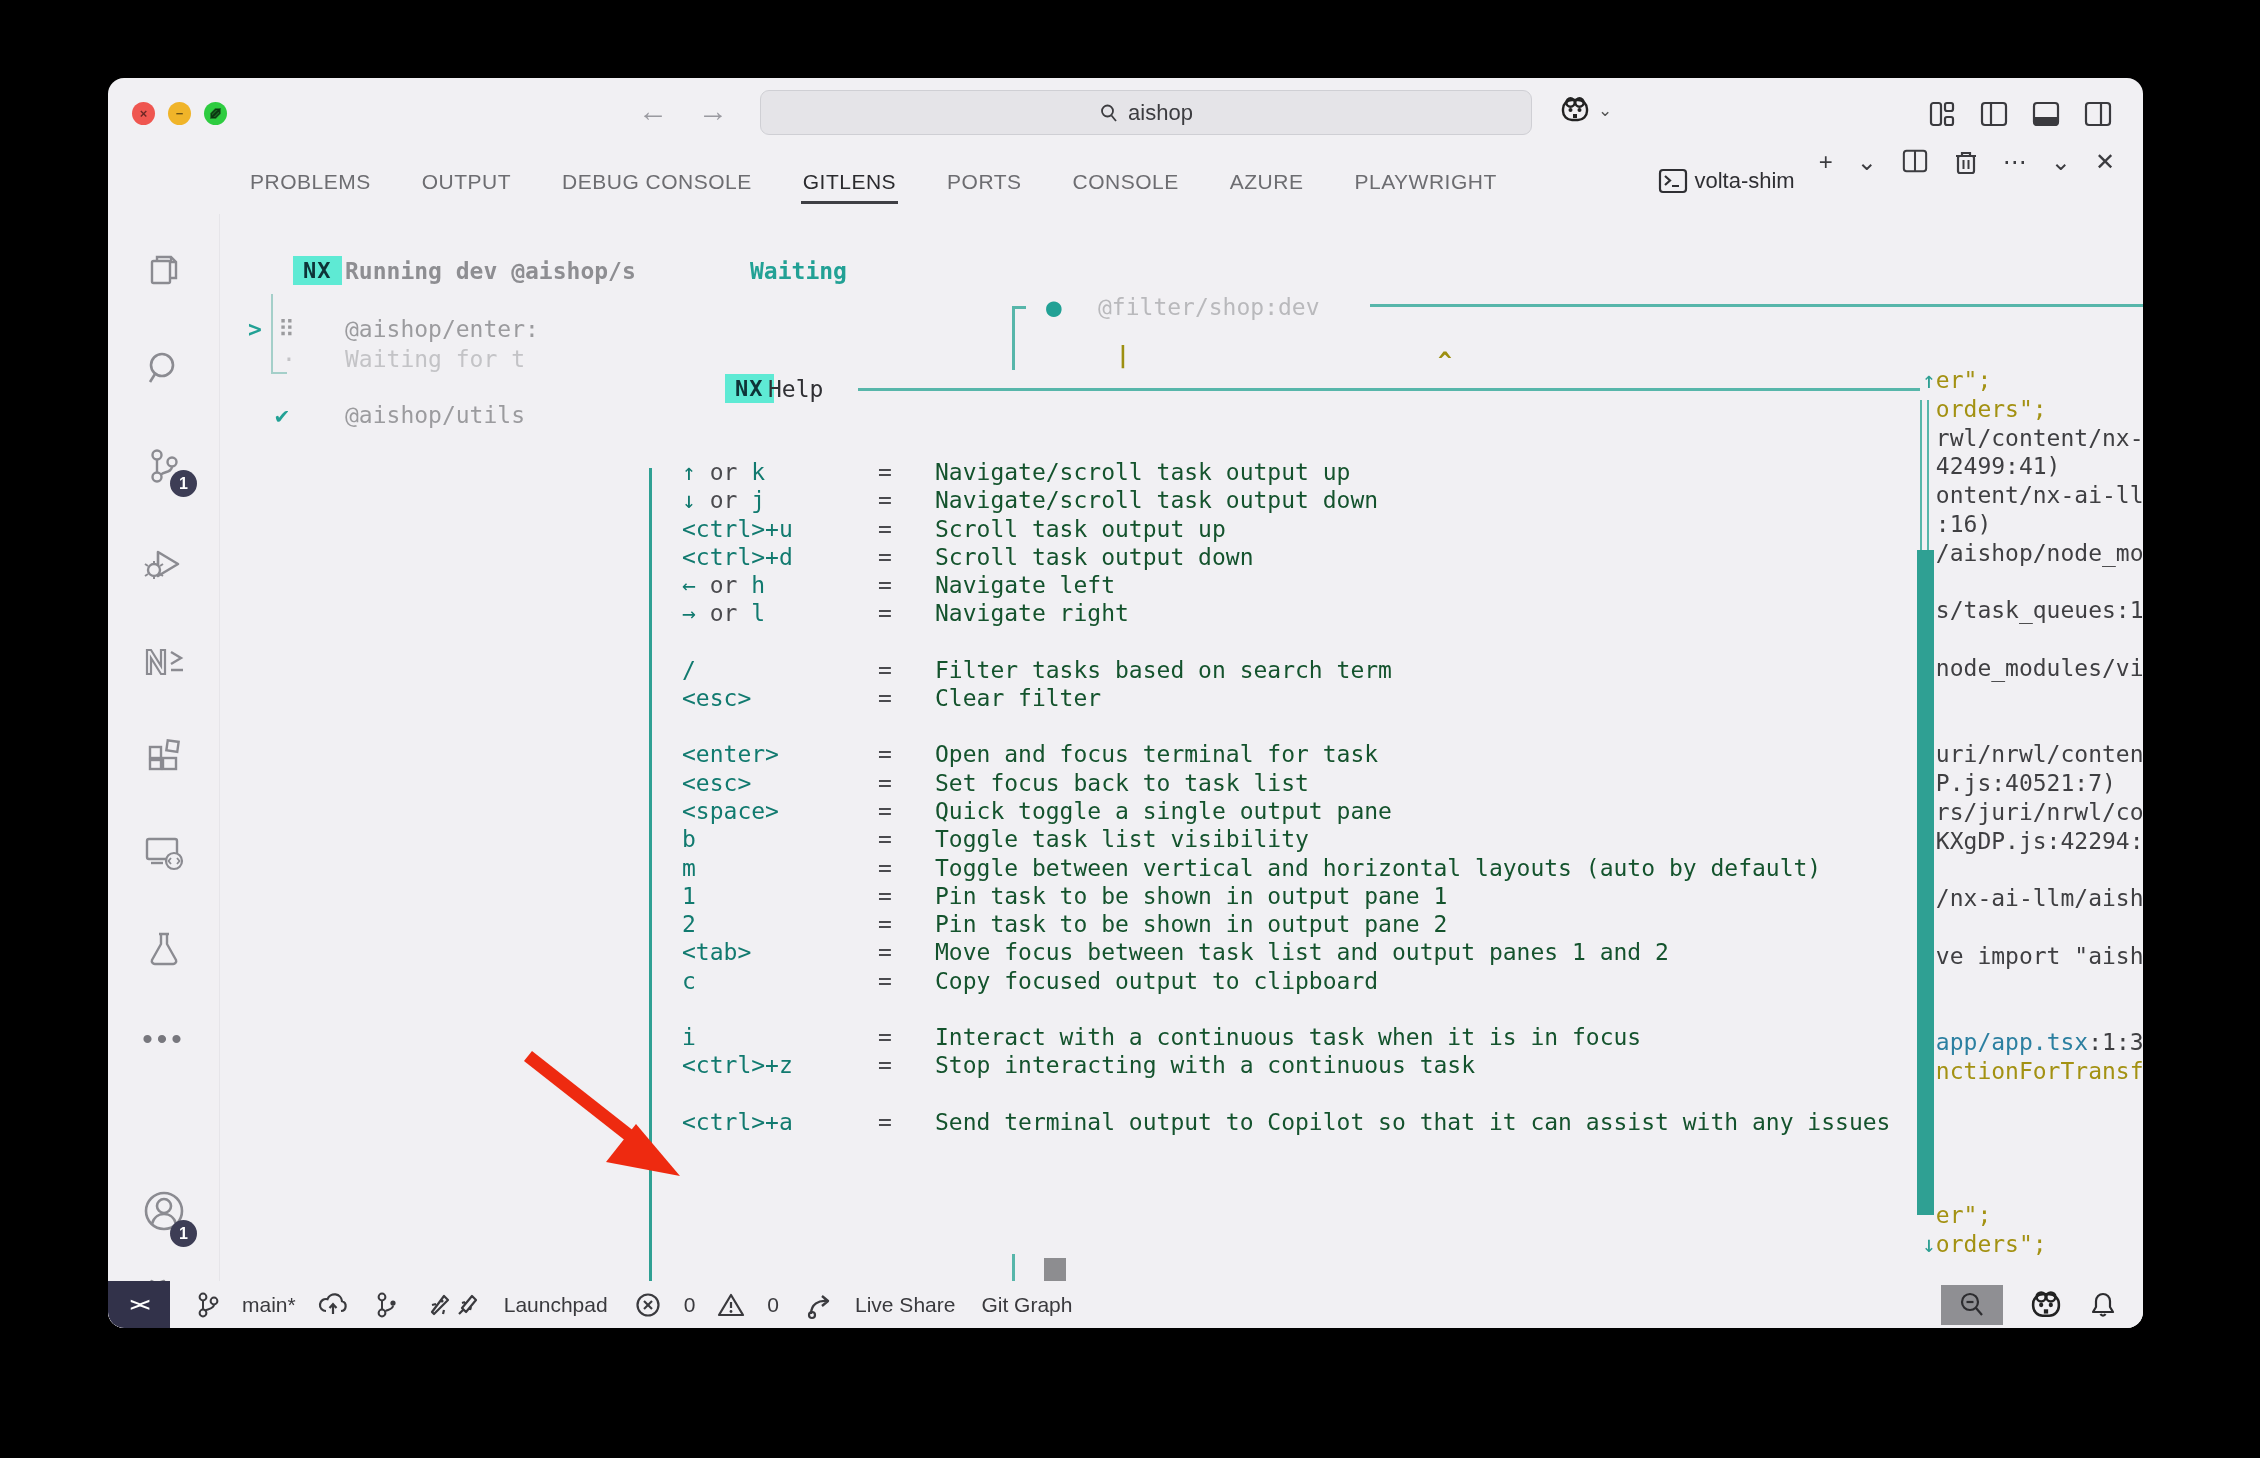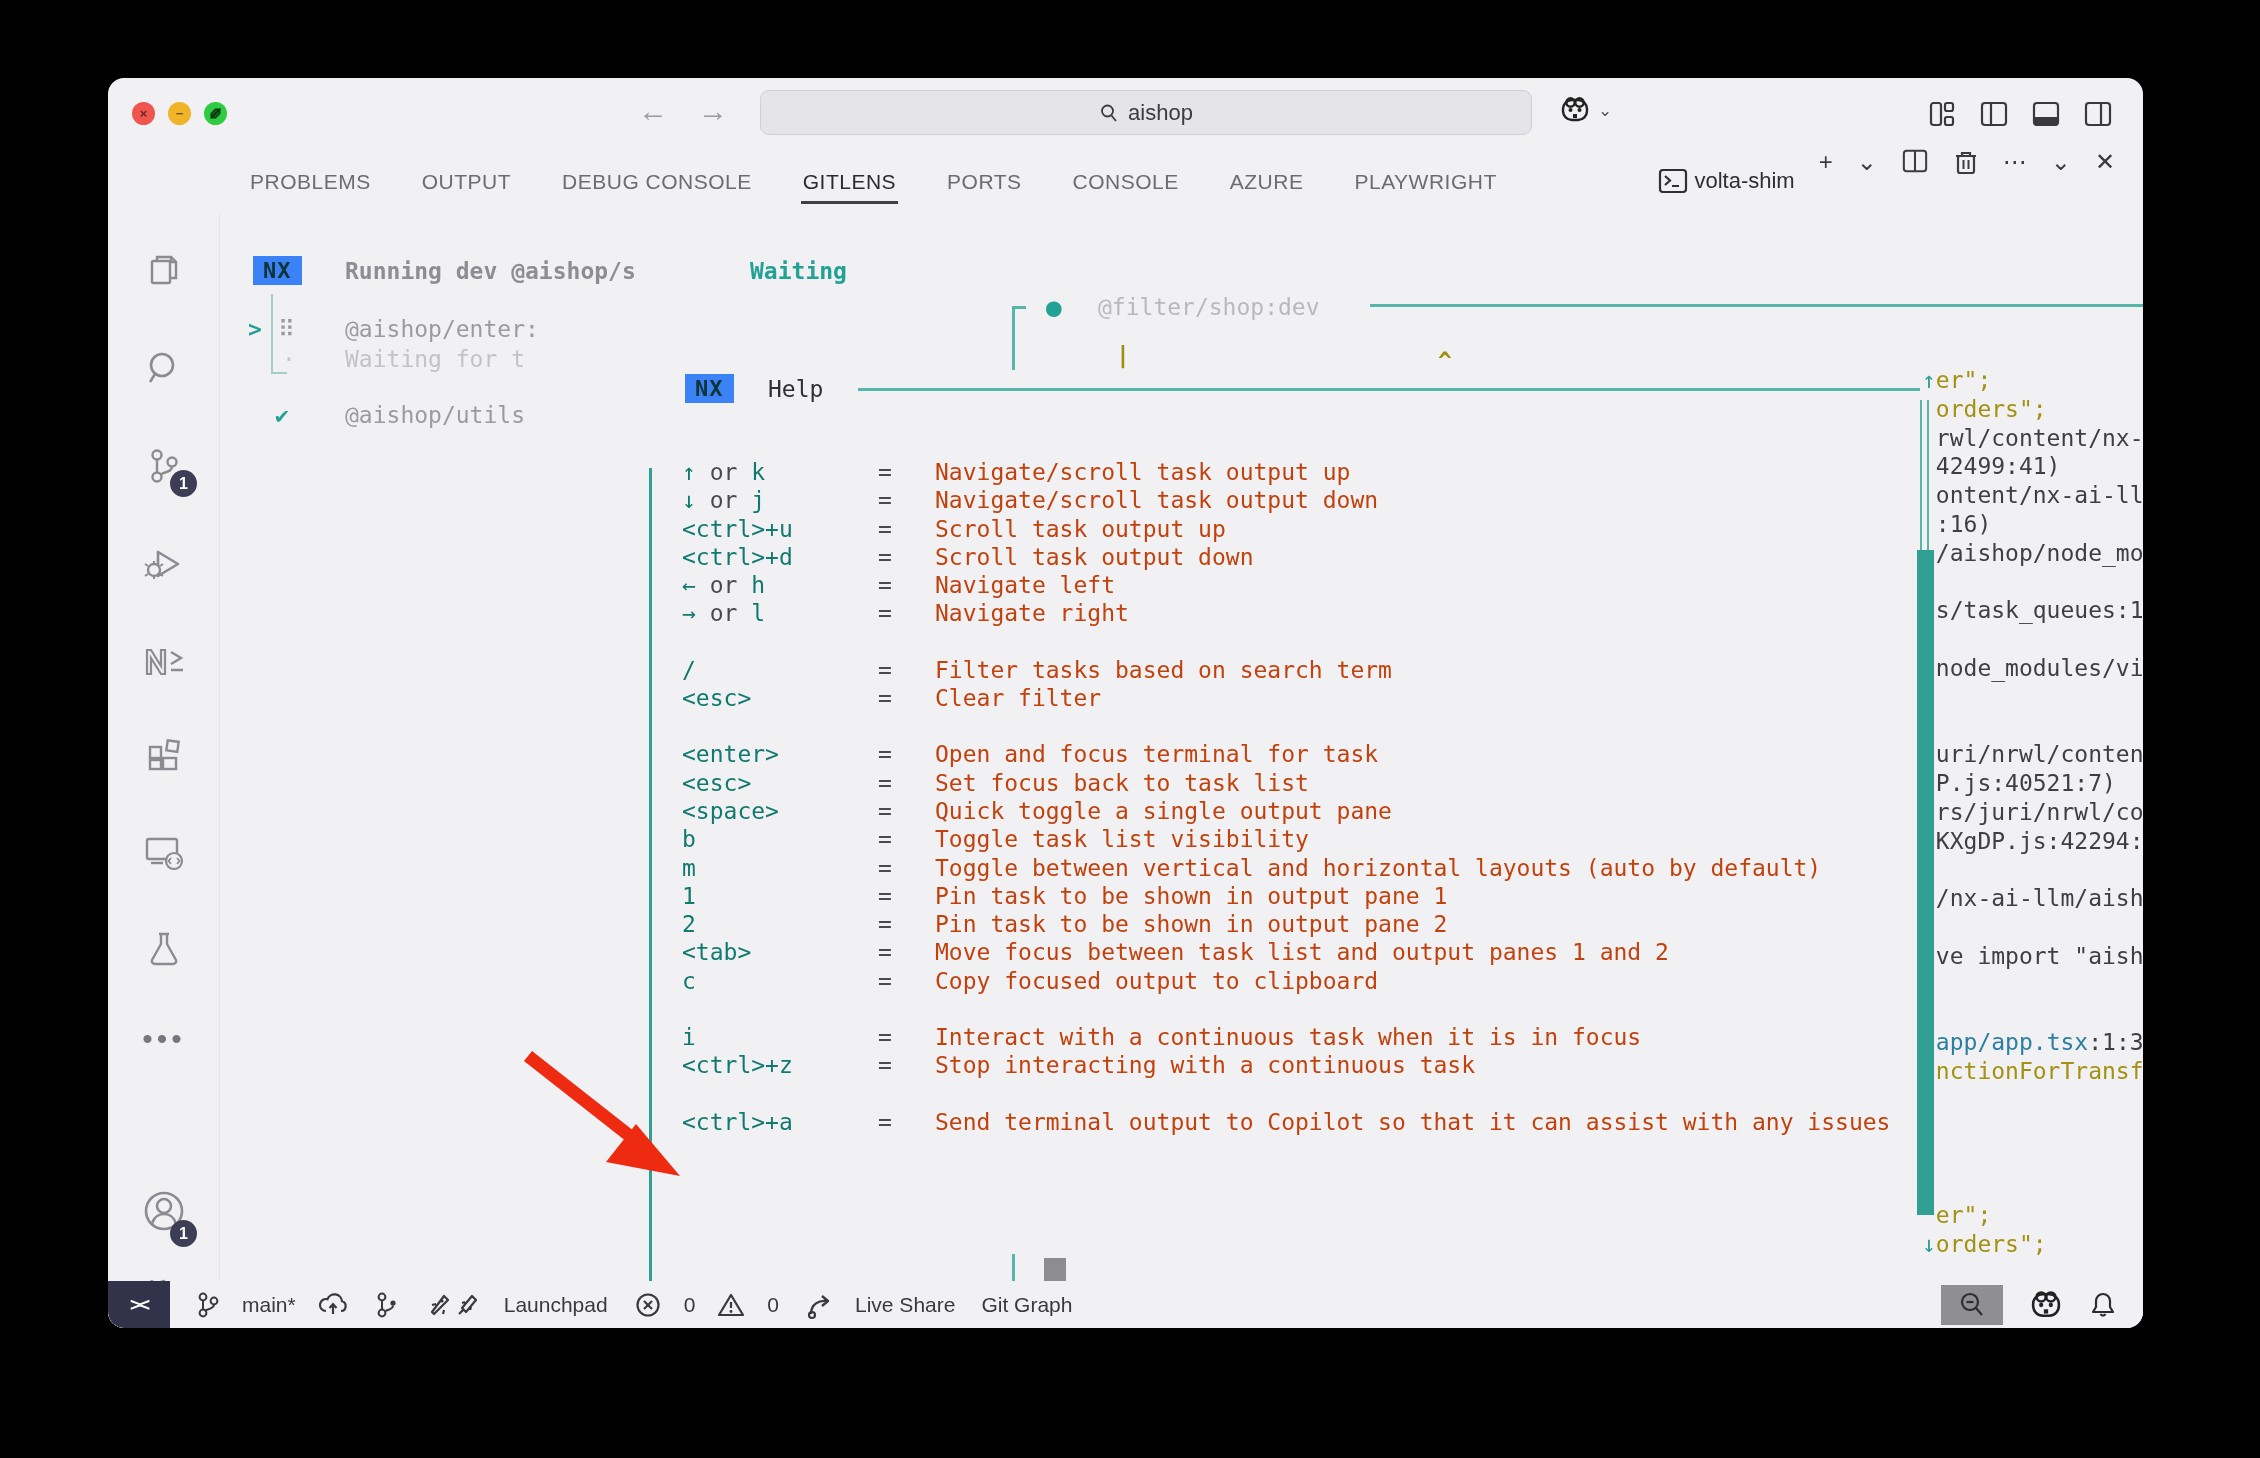--- a/index.html
+++ b/index.html
@@ -39,28 +39,28 @@
   .aicon svg { display:block; }
   .badge { position:absolute; width:27px; height:27px; border-radius:50%; background:#3d3d55; color:#fff;
     font-size:16px; font-weight:700; display:flex; align-items:center; justify-content:center; }
 
   
   .term, .term * { font-family:"DejaVu Sans Mono", monospace; }
   .term { position:absolute; left:112px; top:136px; right:0; bottom:47px; font-size:23px; color:#3f3f42; }
   .abs { position:absolute; white-space:pre; }
   .tealtxt { color:#22a195; } .dimtxt { color:#9b9b9e; } .faint { color:#c3c3c6; }
   .olive { color:#9d8f10; } .boldgray { color:#8e8e92; font-weight:700; }
-  .nxbadge { position:absolute; background:#3b82f6; color:#0e3438; font-weight:700; font-size:22px;
-    padding:2px 10px; letter-spacing:1px; }
+  .nxbadge { position:absolute; background:#5eead4; color:#0e3438; font-weight:700; font-size:22px;
+    padding:2px 10px; letter-spacing:1px;margin-left:40px; }
   .hline { position:absolute; height:3px; background:#57b6aa; }
   .vline { position:absolute; width:3px; background:#57b6aa; }
   .helpbox { position:absolute; border-left:3px solid #2fa093; border-bottom:3px solid #2fa093; }
   .helprow { display:grid; grid-template-columns:196px 57px auto; line-height:28.3px; }
   .helprow .k { color:#117a6f; } .helprow .k .dim { color:#4a4a4e; }
-  .helprow .eq { color:#4a4a4e; } .helprow .d { color:#c2410c; }
+  .helprow .eq { color:#4a4a4e; } .helprow .d { color:#14532d; }
   .hgroup { margin-bottom:28px; }
   .rcol { line-height:28.8px; }
   .rcol .dark{ color:#3f3f42; } .rcol .yellow{ color:#a39112; } .rcol .blue{ color:#2b7fa0; } .rcol .teal{ color:#2fa093; }
   .treeL { position:absolute; border-left:2px solid #a4cfc9; border-bottom:2px solid #a4cfc9; }
   .blockcursor { position:absolute; width:22px; height:31px; background:#8d8d90; }
 
   
   .statusbar { position:absolute; left:0; right:0; bottom:0; height:47px; background:#f1f0f3;
     display:flex; align-items:center; font-size:21px; color:#3a3a3e; }
   .remote { width:62px; height:47px; background:#32324a; color:#fff; display:flex; align-items:center;

